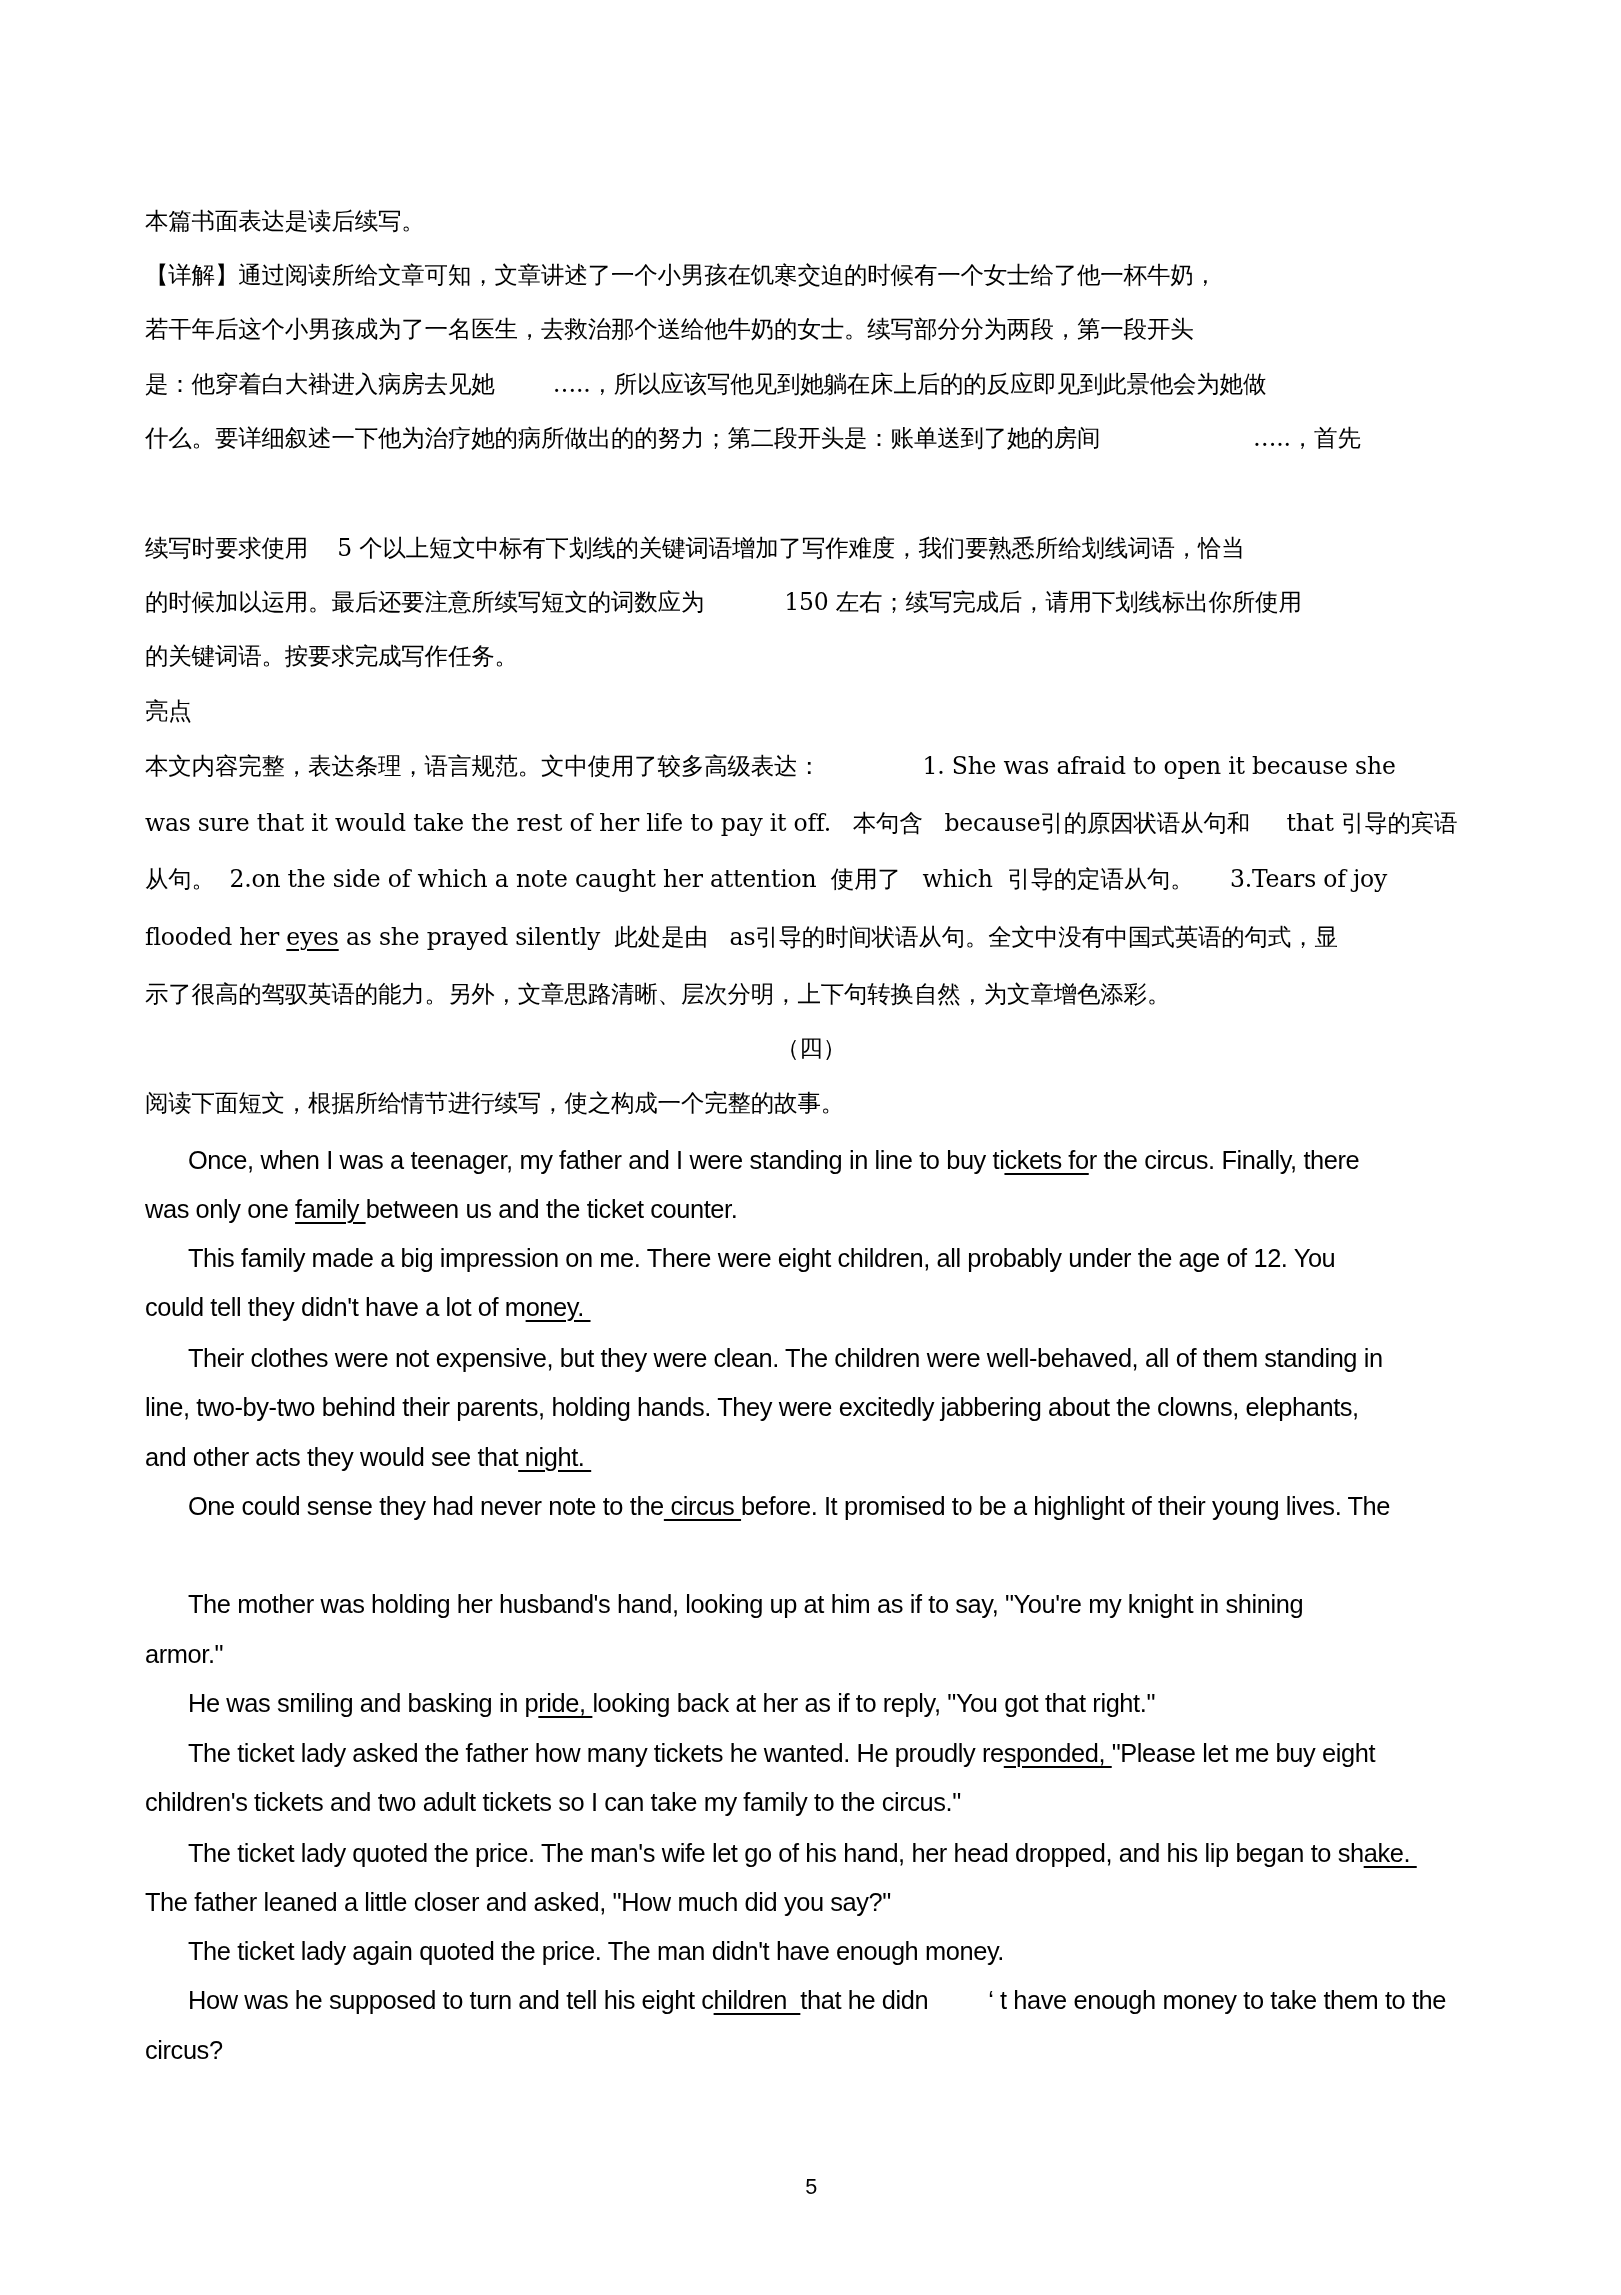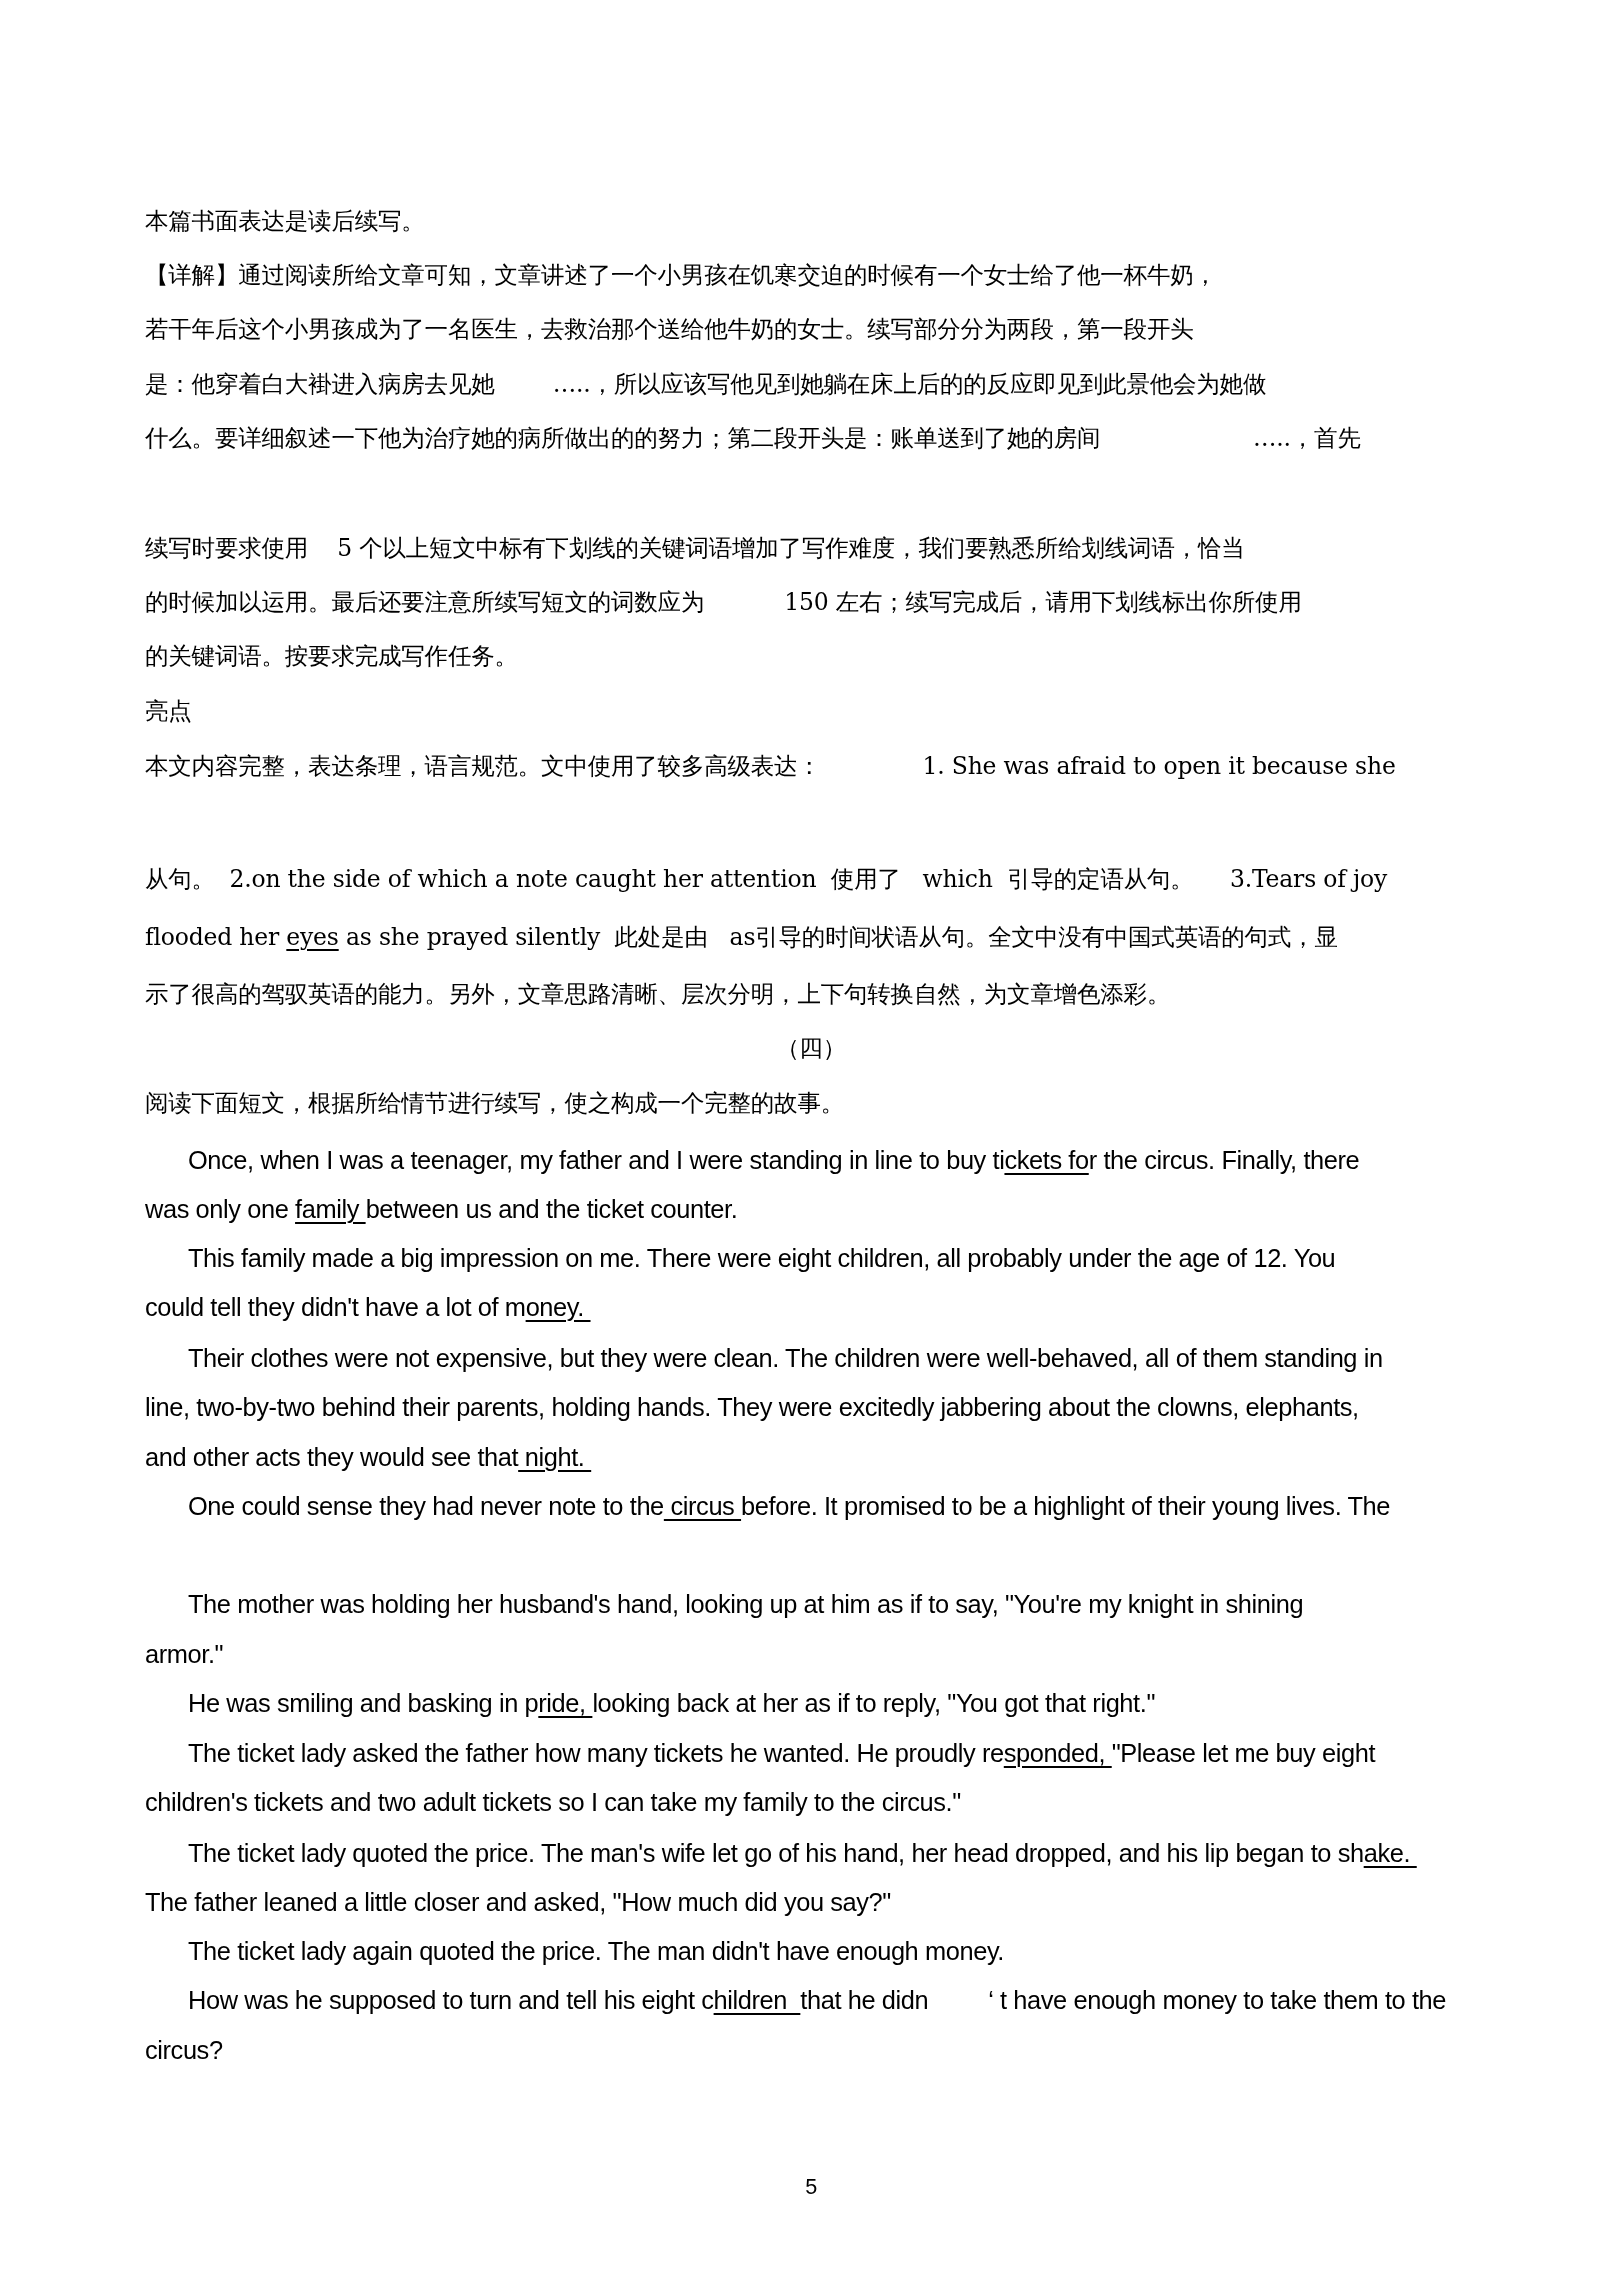--- a/index.html
+++ b/index.html
@@ -24,20 +24,21 @@
   <div class="line cn" style="top:256px"><span>【详解】</span><span>通过阅读所给文章可知，文章讲述了一个小男孩在饥寒交迫的时候有一个女士给了他一杯牛奶，</span></div>
   <div class="line cn" style="top:310px">若干年后这个小男孩成为了一名医生，去救治那个送给他牛奶的女士。续写部分分为两段，第一段开头</div>
   <div class="line cn" style="top:365px">是：他穿着白大褂进入病房去见她        …..，所以应该写他见到她躺在床上后的的反应即见到此景他会为她做</div>
   <div class="line cn" style="top:419px">什么。要详细叙述一下他为治疗她的病所做出的的努力；第二段开头是：账单送到了她的房间                     …..，首先</div>
   <div class="line cn" style="top:529px">续写时要求使用    5 个以上短文中标有下划线的关键词语增加了写作难度，我们要熟悉所给划线词语，恰当</div>
   <div class="line cn" style="top:583px">的时候加以运用。最后还要注意所续写短文的词数应为           150 左右；续写完成后，请用下划线标出你所使用</div>
   <div class="line cn" style="top:637px">的关键词语。按要求完成写作任务。</div>
 
   <div class="line cn" style="top:692px">亮点</div>
   <div class="line cn" style="top:747px">本文内容完整，表达条理，语言规范。文中使用了较多高级表达：              1. She was afraid to open it because she</div>
+  <div class="line cn" style="top:804px">was sure that it would take the rest of her life to pay it off.   本句含   because引的原因状语从句和     that 引导的宾语</div>
   <div class="line cn" style="top:860px">从句。  2.on the side of which a note caught her attention  使用了   which  引导的定语从句。     3.Tears of joy</div>
   <div class="line cn" style="top:918px"><span>flooded her </span><span class="u">eyes</span><span> as she prayed silently  此处是由   as引导的时间状语从句。全文中没有中国式英语的句式，显</span></div>
   <div class="line cn" style="top:975px">示了很高的驾驭英语的能力。另外，文章思路清晰、层次分明，上下句转换自然，为文章增色添彩。</div>
 
   <div class="line cn center" style="top:1029px">（四）</div>
   <div class="line cn" style="top:1084px">阅读下面短文，根据所给情节进行续写，使之构成一个完整的故事。</div>
 
   <div class="line en indent" style="top:1141px"><span>Once, when I was a teenager, my father and I were standing in line to buy ti</span><span class="u">ckets fo</span><span>r the circus. Finally, there</span></div>
   <div class="line en" style="top:1190px"><span>was only one </span><span class="u">family </span><span>between us and the ticket counter.</span></div>
 

